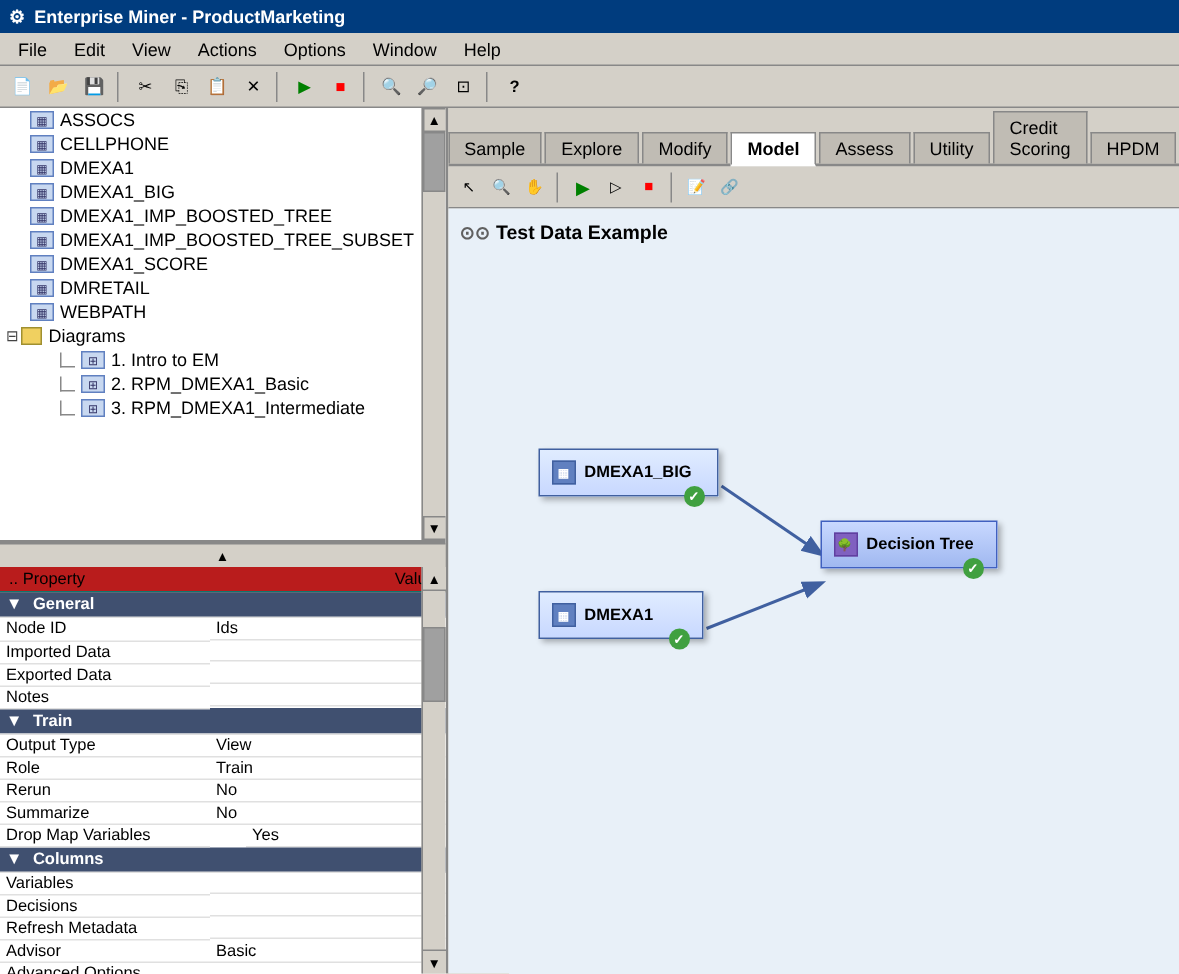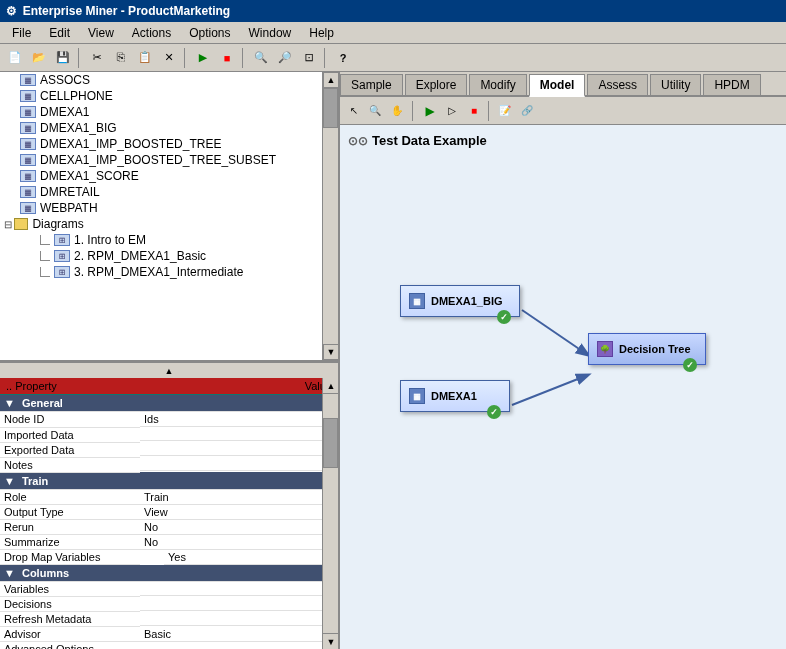--- a/index.html
+++ b/index.html
@@ -422,29 +422,29 @@
                 <span class="prop-dots" style="cursor: pointer;">...</span>
               </td>
             </tr>
             <tr class="prop-section-header">
               <td colspan="2">
     <span style="margin-right:4px; cursor:pointer;">▼</span>
     Train
   </td>
             </tr>
             <tr>
+              <td>Output Type</td>
+              <td style="display: flex; justify-content: space-between; align-items: center;">
+                <span>View</span>
+              </td>
+            </tr>
+            <tr>
               <td>Role</td>
               <td style="display: flex; justify-content: space-between; align-items: center;">
                 <span>Train</span>
-              </td>
-            </tr>
-            <tr>
-              <td>Output Type</td>
-              <td style="display: flex; justify-content: space-between; align-items: center;">
-                <span>View</span>
               </td>
             </tr>
             <tr>
               <td>Rerun</td>
               <td style="display: flex; justify-content: space-between; align-items: center;">
                 <span>No</span>
               </td>
             </tr>
             <tr>
               <td>Summarize</td>
@@ -510,20 +510,21 @@
 
   <div id="right-panel">
 
     <div id="tab-bar">
       <div class="tab">Sample</div>
       <div class="tab">Explore</div>
       <div class="tab">Modify</div>
       <div class="tab active">Model</div>
       <div class="tab">Assess</div>
       <div class="tab">Utility</div>
+      <div class="tab">Credit Scoring</div>
       <div class="tab">HPDM</div>
     </div>
 
     <div id="diagram-toolbar">
       <button class="small-btn" title="Select">↖</button>
       <button class="small-btn" title="Zoom">🔍</button>
       <button class="small-btn" title="Pan">✋</button>
       <div class="toolbar-sep"></div>
       <button class="small-btn" title="Run All" style="color:green;font-size:12px;">▶</button>
       <button class="small-btn" title="Run Selected">▷</button>

